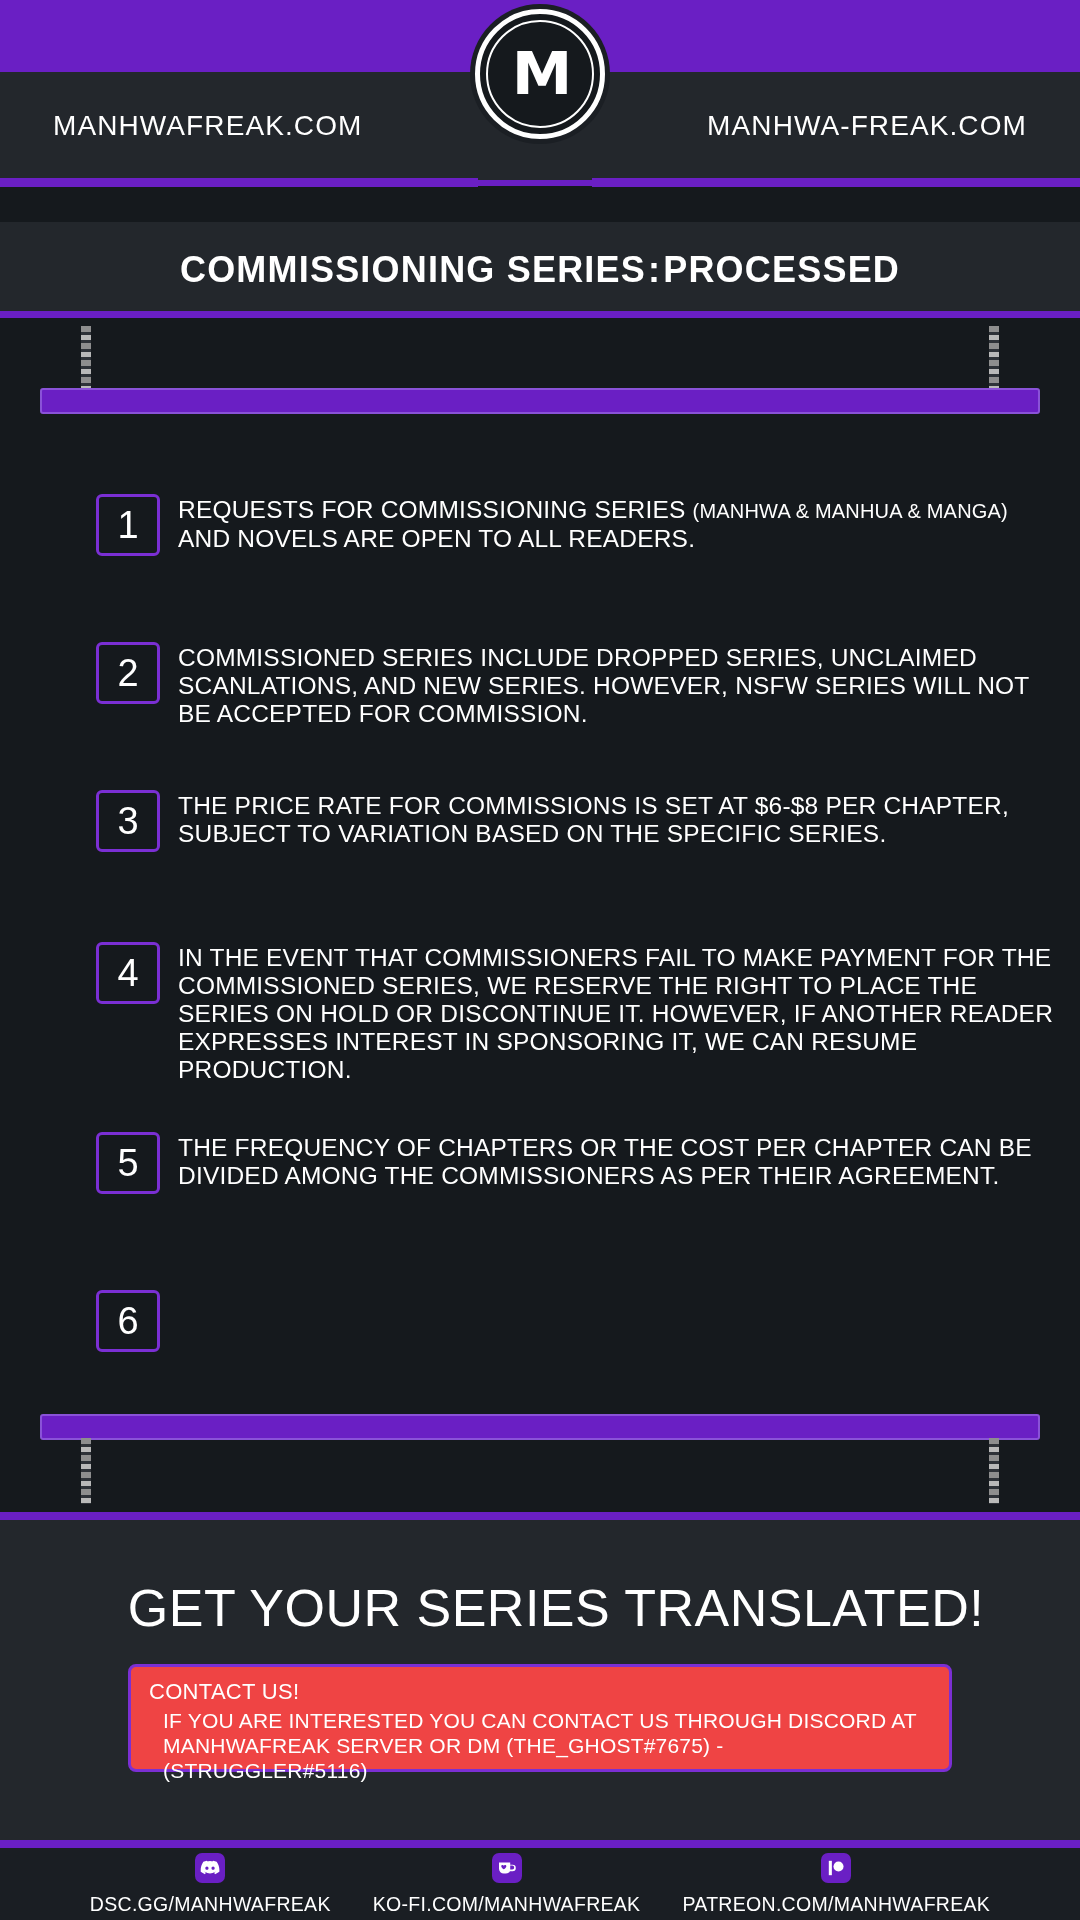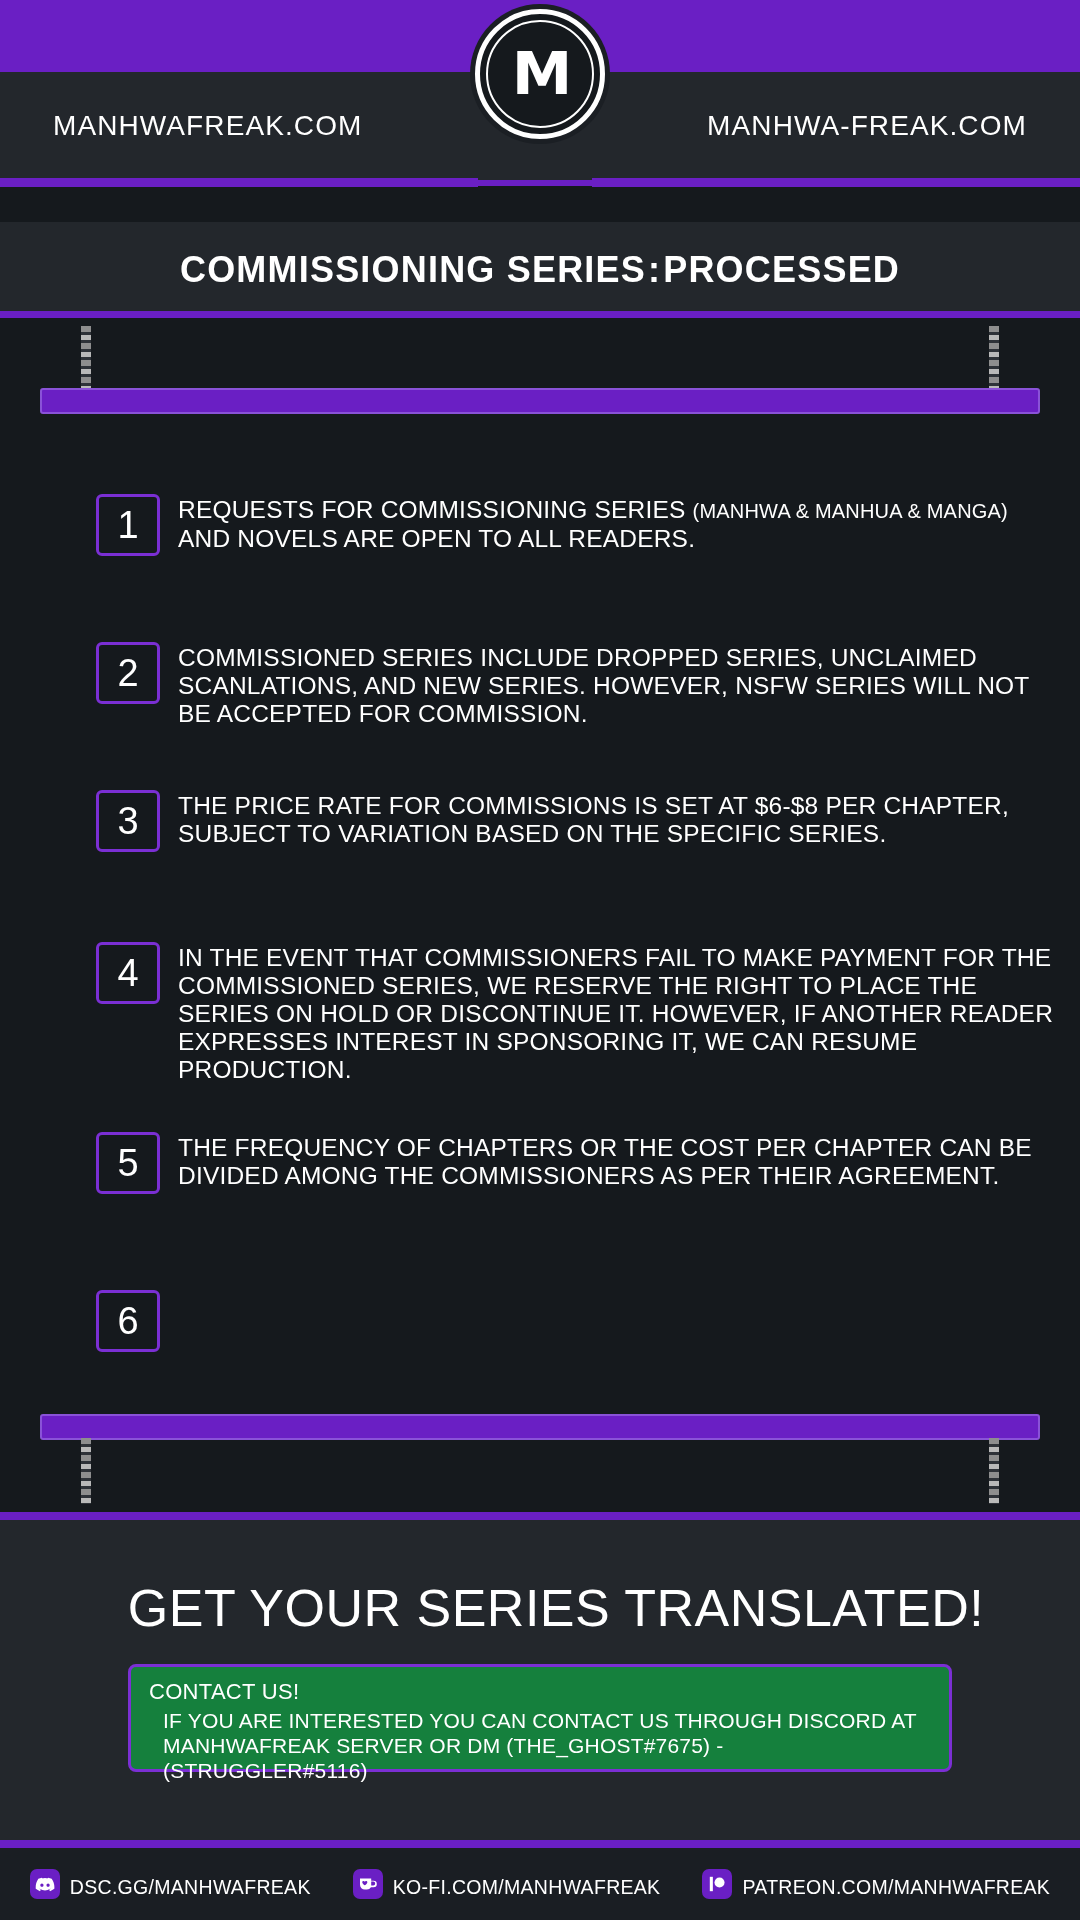--- a/index.html
+++ b/index.html
@@ -220,21 +220,21 @@
     letter-spacing: 0.5px;
   }
   .contact-box {
     position: absolute;
     left: 128px;
     top: 1664px;
     width: 824px;
     height: 108px;
     border: 3px solid #7b2fd4;
     border-radius: 8px;
-    background: #15803d;
+    background: #ef4444;
     padding: 12px 18px;
   }
   .contact-title {
     color: #ffffff;
     font-size: 22px;
     letter-spacing: 0.3px;
     text-transform: uppercase;
   }
   .contact-body {
     color: #ffffff;
@@ -259,22 +259,23 @@
     width: 1080px;
     height: 72px;
     background: #1a1e23;
     display: flex;
     align-items: center;
     justify-content: center;
     gap: 42px;
   }
   .social {
     display: flex;
-    align-items: flex-end;
+    align-items: center;
     gap: 10px;
+    flex-direction: column;
   }
   .social-label {
     color: #ffffff;
     font-size: 19.5px;
     letter-spacing: 0.3px;
   }
   .badge {
     width: 30px; height: 30px;
     border-radius: 7px;
     background: #6a1fc4;

